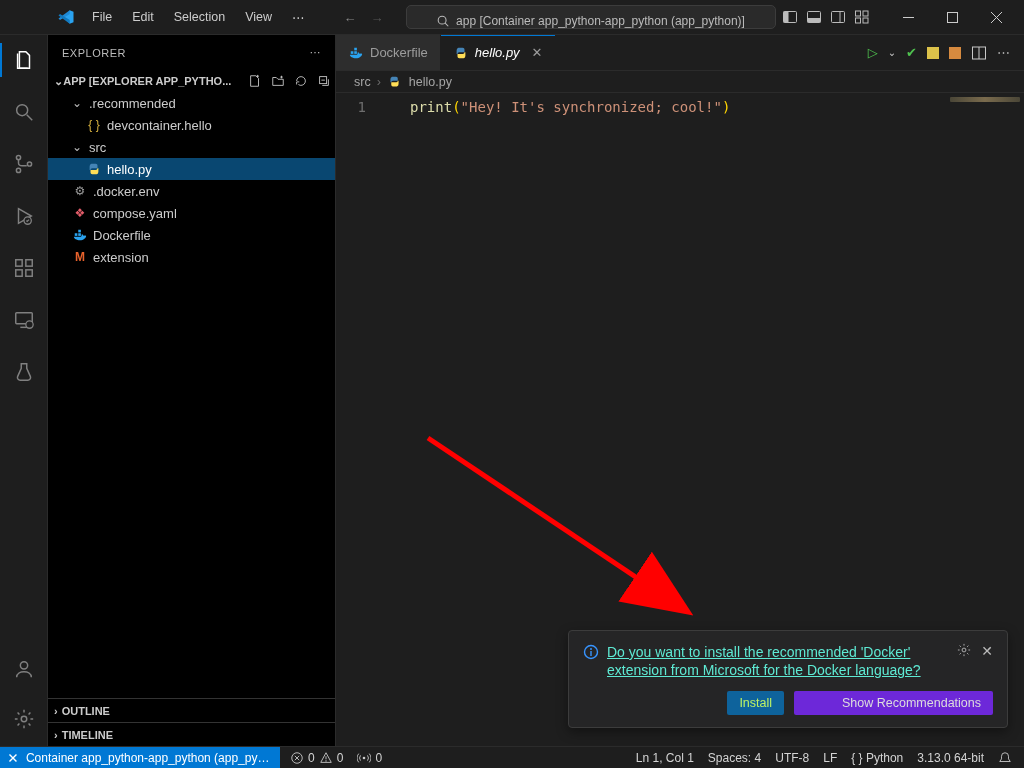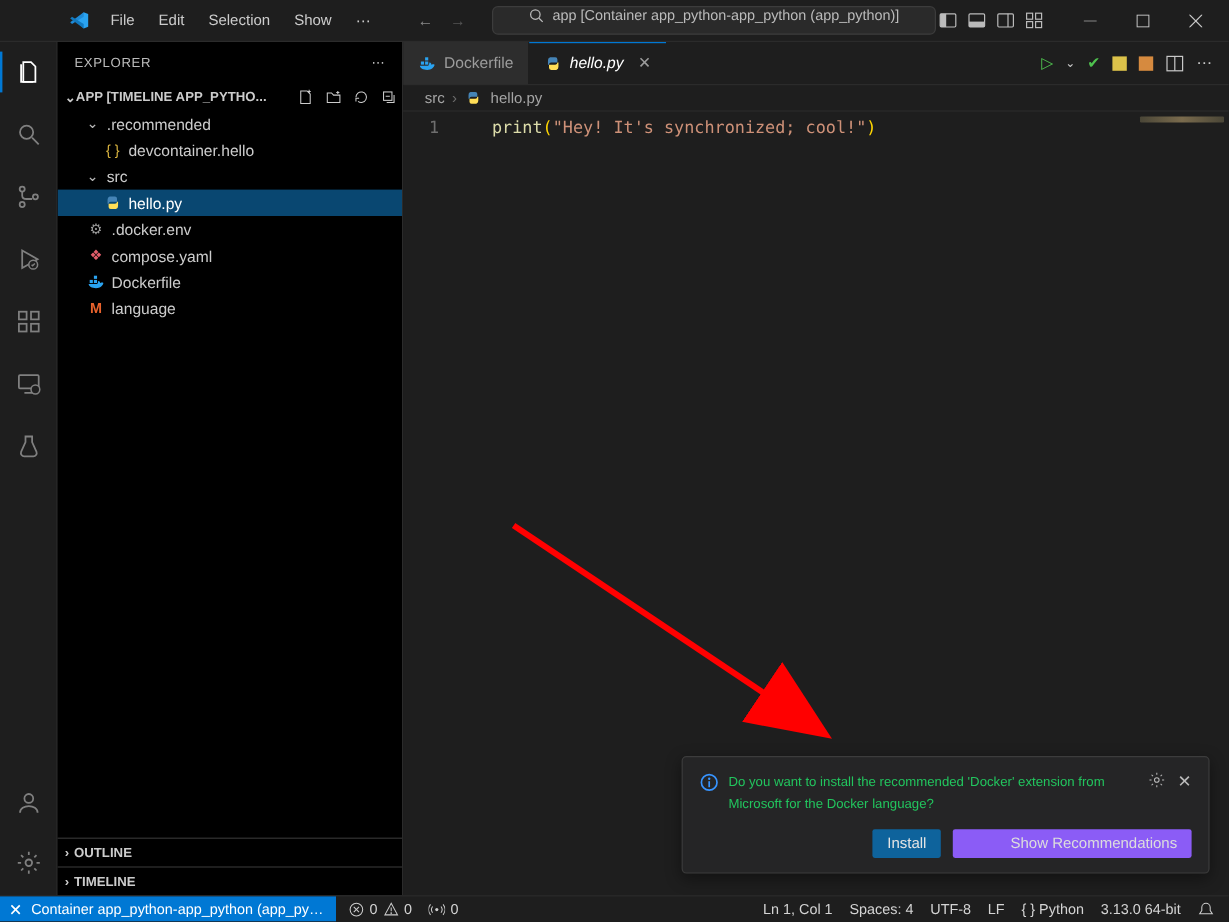--- a/index.html
+++ b/index.html
@@ -5,21 +5,21 @@
 * { margin: 0; padding: 0; box-sizing: border-box; }
 body { width: 1024px; height: 768px; background: #1e1e1e; font-family: "Segoe UI", sans-serif; font-size: 13px; color: #cccccc; overflow: hidden; position: relative; }
 
 
 .titlebar { height: 35px; background: #1e1e1e; display: flex; align-items: center; border-bottom: 1px solid #2b2b2b; padding-left: 48px; }
 .titlebar .logo { width: 35px; display: flex; align-items: center; justify-content: center; }
 .vscode-icon { width: 18px; height: 18px; }
 .menubar { display: flex; gap: 2px; }
 .menu-item { padding: 4px 9px; border-radius: 4px; font-size: 12.5px; }
 .titlebar .nav { display: flex; gap: 14px; margin-left: 30px; color: #8a8a8a; }
-.command-center { margin-left: 22px; flex: 0 0 370px; height: 24px; background: #2a2a2a; border: 1px solid #3c3c3c; border-radius: 5px; display: flex; align-items: flex-start; justify-content: center; font-size: 12px; color: #bbb; gap: 6px; }
+.command-center { margin-left: 22px; flex: 0 0 370px; height: 24px; background: #2a2a2a; border: 1px solid #3c3c3c; border-radius: 5px; display: flex; align-items: flex-end; justify-content: center; font-size: 12px; color: #bbb; gap: 6px; }
 .titlebar .right-cluster { margin-left: auto; display: flex; align-items: center; gap: 10px; padding-right: 6px; color: #b3b3b3; }
 .layout-icons { display: flex; gap: 8px; }
 .win-controls { display: flex; gap: 0; margin-left: 6px; }
 .win-btn { width: 44px; height: 35px; display: flex; align-items: center; justify-content: center; }
 
 
 .main { display: flex; height: 711px; }
 .activitybar { width: 48px; background: #1e1e1e; display: flex; flex-direction: column; align-items: center; padding-top: 8px; gap: 18px; border-right: 1px solid #2b2b2b; }
 .act-icon { width: 48px; height: 34px; display: flex; align-items: center; justify-content: center; color: #808080; position: relative; }
 .act-icon.active { color: #ffffff; }
@@ -67,26 +67,26 @@
 .minimap { position:absolute; top:4px; right:4px; width:70px; height:20px;  }
 .minimap .blur { height:5px; background:linear-gradient(90deg,#4a4637,#7a6b4d,#4a4637); border-radius:1px; }
 
 
 .arrow-wrap { position:absolute; top:430px; left:420px; pointer-events:none; }
 
 
 .toast { position:absolute; right:16px; bottom:40px; width:440px; background:#252526; border:1px solid #3c3c3c; border-radius:4px; padding:12px 14px 12px 14px; box-shadow:0 4px 12px rgba(0,0,0,.4); }
 .toast-head { display:flex; gap:8px; align-items:flex-start; }
 .toast-head .info { color:#3794ff; flex-shrink:0; margin-top:1px;}
-.toast-head .msg { flex:1; font-size:11px; line-height:18px; color:#22c55e; }
+.toast-head .msg { flex:1; font-size:14px; line-height:18px; color:#5eead4;text-decoration:underline; }
 .toast-head .ctrl { display:flex; gap:10px; color:#bbb; }
 .toast-btns { display:flex; justify-content:flex-end; gap:10px; margin-top:12px; }
 .btn { padding:5px 12px; font-size:12.5px; border-radius:2px; }
-.btn-primary { background:#0e639c; color:#e5e5e5; }
-.btn-secondary { background:#8b5cf6; color:#ddd;padding-left:48px; }
+.btn-primary { background:#0e639c; color:#bef264; }
+.btn-secondary { background:#6d28d9; color:#ddd;padding-left:48px; }
 
 
 .statusbar { position:absolute; bottom:0; left:0; right:0; height:22px; background:#1e1e1e; display:flex; align-items:center; font-size:12px; color:#d4d4d4; border-top:1px solid #2b2b2b;}
 .status-remote { background:#0078d4; color:#fff; height:100%; display:flex; align-items:center; padding:0 10px 0 6px; gap:6px; max-width:280px;}
 .status-items-left { display:flex; align-items:center; gap:14px; padding-left:10px;}
 .status-items-right { margin-left:auto; display:flex; align-items:center; gap:14px; padding-right:12px;}
 .status-item { display:flex; align-items:center; gap:4px; }
 
 svg { display:block; }
 .i14 { width:14px; height:14px; }
@@ -102,21 +102,21 @@
     <svg class="vscode-icon" viewBox="0 0 24 24">
         <path fill="#2aa3f0" d="M17 3l5 2v14l-5 2-8-8 8-10z"></path>
         <path fill="#1f8ad6" d="M17 3L2 14l2 2 13-8V3z"></path>
         <path fill="#1279bf" d="M17 21L2 10l2-2 13 8v5z"></path>
       </svg>
   </div>
   <div class="menubar">
     <div class="menu-item">File</div>
     <div class="menu-item">Edit</div>
     <div class="menu-item">Selection</div>
-    <div class="menu-item">Show</div>
+    <div class="menu-item">View</div>
     <div class="menu-item">⋯</div>
   </div>
   <div class="nav">
     <span>←</span>
     <span style="opacity:.5">→</span>
   </div>
   <div class="command-center">
     <svg class="i14" viewBox="0 0 16 16">
         <circle cx="7" cy="7" r="4.5" fill="none" stroke="#bbb" stroke-width="1.2"></circle>
         <line x1="10.5" y1="10.5" x2="14" y2="14" stroke="#bbb" stroke-width="1.2"></line>
@@ -232,21 +232,21 @@
   </div>
 
   <div class="sidebar">
     <div class="sidebar-header">
       <span>EXPLORER</span>
       <span class="dots">⋯</span>
     </div>
     <div class="explorer-tree">
       <div class="tree-section">
         <span class="chev">⌄</span>
-        <span>APP [TIMELINE APP_PYTHO...</span>
+        <span>APP [EXPLORER APP_PYTHO...</span>
         <span class="tools">
           <svg class="i14" viewBox="0 0 16 16">
               <path d="M3 2h6l3 3v9H3z" fill="none" stroke="#ccc"></path>
               <path d="M11 1v3M9.5 2.5h3" stroke="#ccc"></path>
             </svg>
           <svg class="i14" viewBox="0 0 16 16">
               <path d="M2 4h4l2 2h6v7H2z" fill="none" stroke="#ccc"></path>
               <path d="M12 2v3M10.5 3.5h3" stroke="#ccc"></path>
             </svg>
           <svg class="i14" viewBox="0 0 16 16">
@@ -295,21 +295,21 @@
               <rect x="2" y="4" width="3" height="3" fill="#2aa3f0"></rect>
               <rect x="6" y="4" width="3" height="3" fill="#2aa3f0"></rect>
               <rect x="6" y="0" width="3" height="3" fill="#2aa3f0"></rect>
               <path d="M1 8c0 2 3 4 7 4s7-3 7-5c-1-1-3 0-3 0s0-2-2-2c0 2-1 3-1 3H1z" fill="#2aa3f0"></path>
             </svg>
           </span>
         <span>Dockerfile</span>
       </div>
       <div class="tree-row l1" style="padding-left:24px;">
         <span class="file-icon" style="color:#e8622c;font-weight:bold">M</span>
-        <span>language</span>
+        <span>extension</span>
       </div>
     </div>
     <div class="bottom-sections">
       <div class="collapsed-section">
           <span>›</span>
           <span>OUTLINE</span>
         </div>
       <div class="collapsed-section">
           <span>›</span>
           <span>TIMELINE</span>

